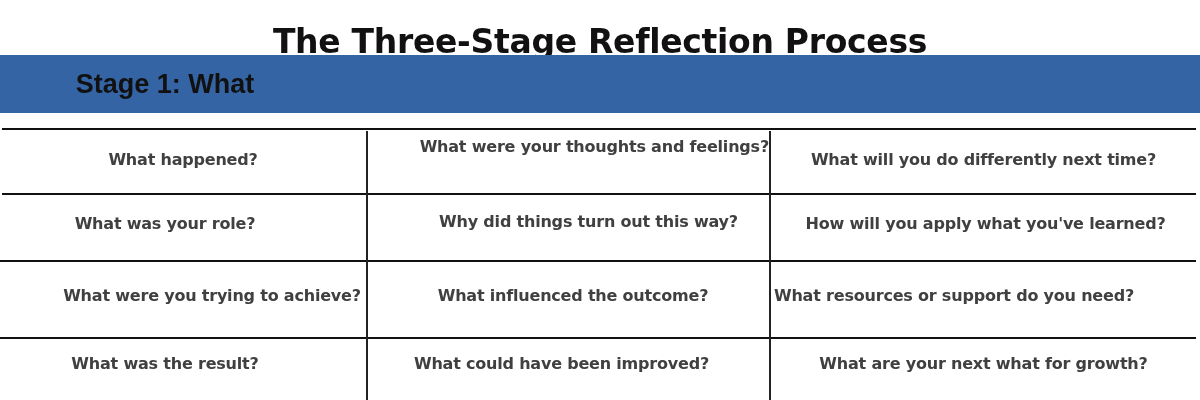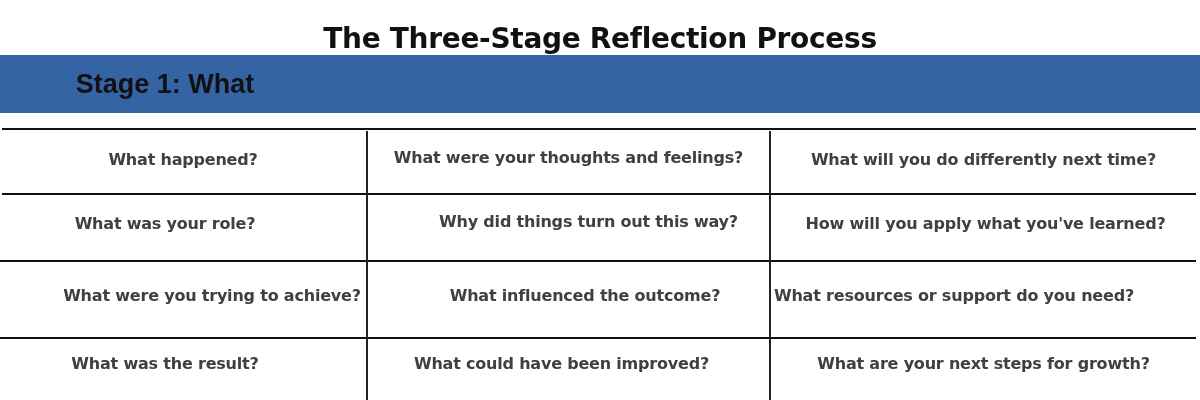--- a/index.html
+++ b/index.html
@@ -1,19 +1,19 @@
 <!DOCTYPE html>
 <html><head>
 <meta charset="utf-8">
 <style>
   html, body { margin: 0; padding: 0; background: #ffffff; }
   body { width: 1200px; height: 400px; position: relative; overflow: hidden;
          font-family: "DejaVu Sans", sans-serif; color: #111; }
   .title { position: absolute; left: 0; top: 22px; width: 1200px; text-align: center;
-           font-size: 28px; font-weight: bold; letter-spacing: -0.3px; color: #111; }
+           font-size: 33px; font-weight: bold; letter-spacing: -0.3px; color: #111; }
   .header-bar { position: absolute; left: 0; top: 55px; width: 1200px; height: 58px;
                 background: #3464a4; padding-left: 24px; }
   .header-cell { position: absolute; top: 0; height: 58px; line-height: 58px; text-align: center;
                  font-family: "Liberation Sans", sans-serif; font-weight: bold; font-size: 27px;
                  color: #111; }
   .hline { position: absolute; height: 2px; background: #111; }
   .vline { position: absolute; width: 2px; background: #222; }
   .cell { position: absolute; text-align: center; font-weight: bold; font-size: 16px;
           color: #404040; white-space: nowrap; letter-spacing: -0.2px; }
 </style>
@@ -31,21 +31,21 @@
 <div class="hline" style="left:0;top:260px;width:1196px;"></div>
 <div class="hline" style="left:0;top:337px;width:1196px;"></div>
 <div class="vline" style="left:366px;top:131px;height:269px;"></div>
 <div class="vline" style="left:769px;top:131px;height:269px;"></div>
 
 <div class="cell" style="left:0;width:366px;top:150px;">What happened?</div>
 <div class="cell" style="left:0;width:330px;top:214px;">What was your role?</div>
 <div class="cell" style="left:0;width:368px;top:286px;margin-left:28px;">What were you trying to achieve?</div>
 <div class="cell" style="left:0;width:330px;top:354px;">What was the result?</div>
 
-<div class="cell" style="left:368px;width:401px;top:148px;">What were your thoughts and feelings?</div>
+<div class="cell" style="left:368px;width:401px;top:137px;text-align:right;">What were your thoughts and feelings?</div>
 <div class="cell" style="left:368px;width:425px;top:212px;padding-left:8px;">Why did things turn out this way?</div>
-<div class="cell" style="left:368px;width:410px;top:286px;padding-left:12px;">What influenced the outcome?</div>
+<div class="cell" style="left:368px;width:410px;top:286px;">What influenced the outcome?</div>
 <div class="cell" style="left:349px;width:425px;top:354px;">What could have been improved?</div>
 
 <div class="cell" style="left:771px;width:425px;top:150px;">What will you do differently next time?</div>
 <div class="cell" style="left:771px;width:429px;top:214px;">How will you apply what you've learned?</div>
 <div class="cell" style="left:771px;width:366px;top:286px;">What resources or support do you need?</div>
-<div class="cell" style="left:771px;width:425px;top:354px;">What are your next steps for growth?</div>
+<div class="cell" style="left:771px;width:425px;top:354px;">What are your next what for growth?</div>
 
 </body></html>

